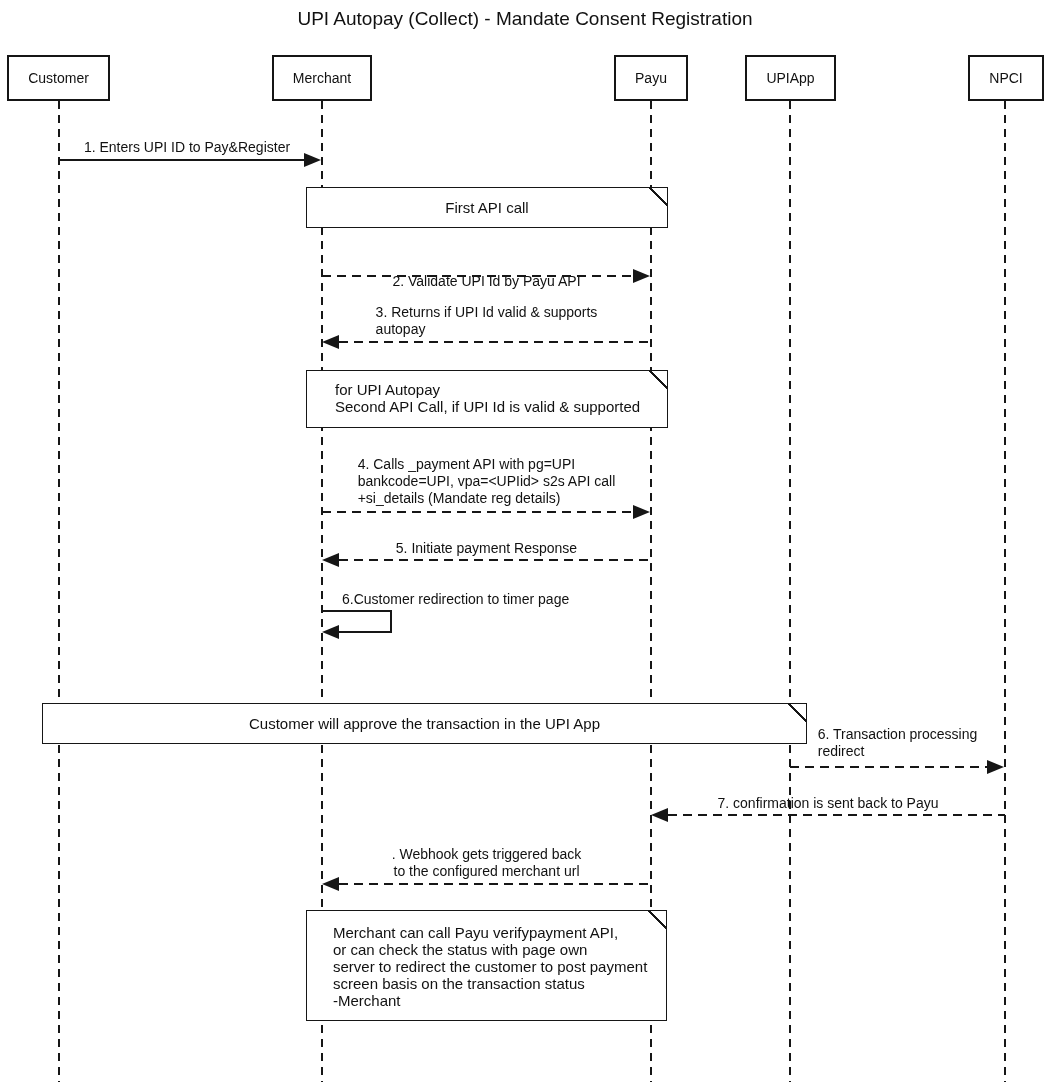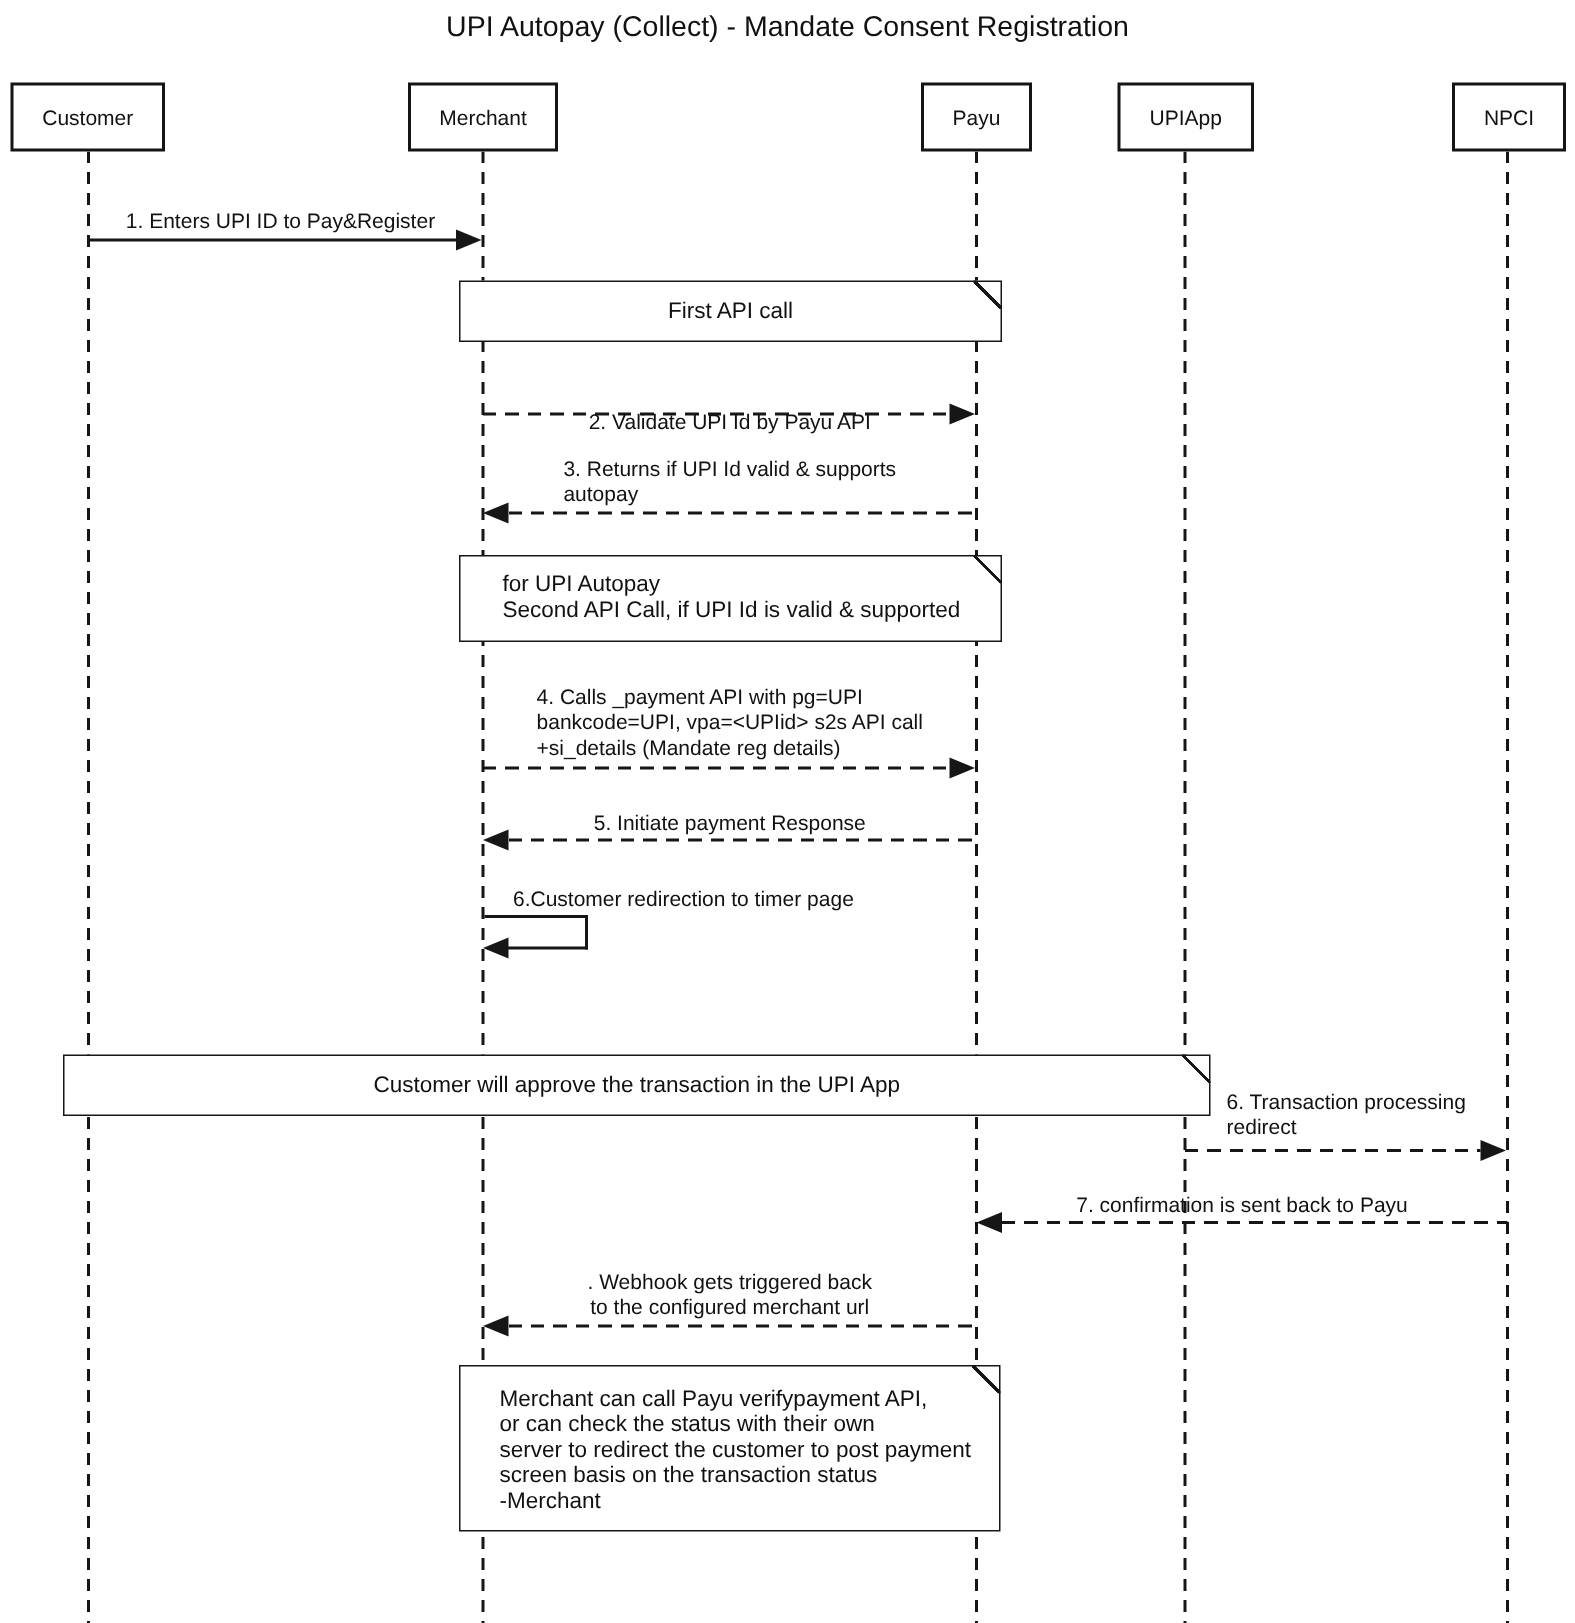--- a/index.html
+++ b/index.html
@@ -156,19 +156,19 @@
   <div class="mtext center" style="left:322px;top:846px;width:329px;">
     <div>. Webhook gets triggered back</div>
     <div>to the configured merchant url</div>
   </div>
   <div class="mline dashed" style="left:339px;top:883px;width:312px;"></div>
   <div class="head left" style="left:322px;top:877px;"></div>
 
   <div class="note" style="left:306px;top:910px;width:361px;height:111px;padding:13px 8px 0 26px;">
     <span class="note-fold"></span>
     <div>Merchant can call Payu verifypayment API,</div>
-    <div>or can check the status with their own</div>
+    <div>or can check the status with page own</div>
     <div>server to redirect the customer to post payment</div>
     <div>screen basis on the transaction status</div>
     <div>-Merchant</div>
   </div>
 
 </div>
 
 </body></html>

